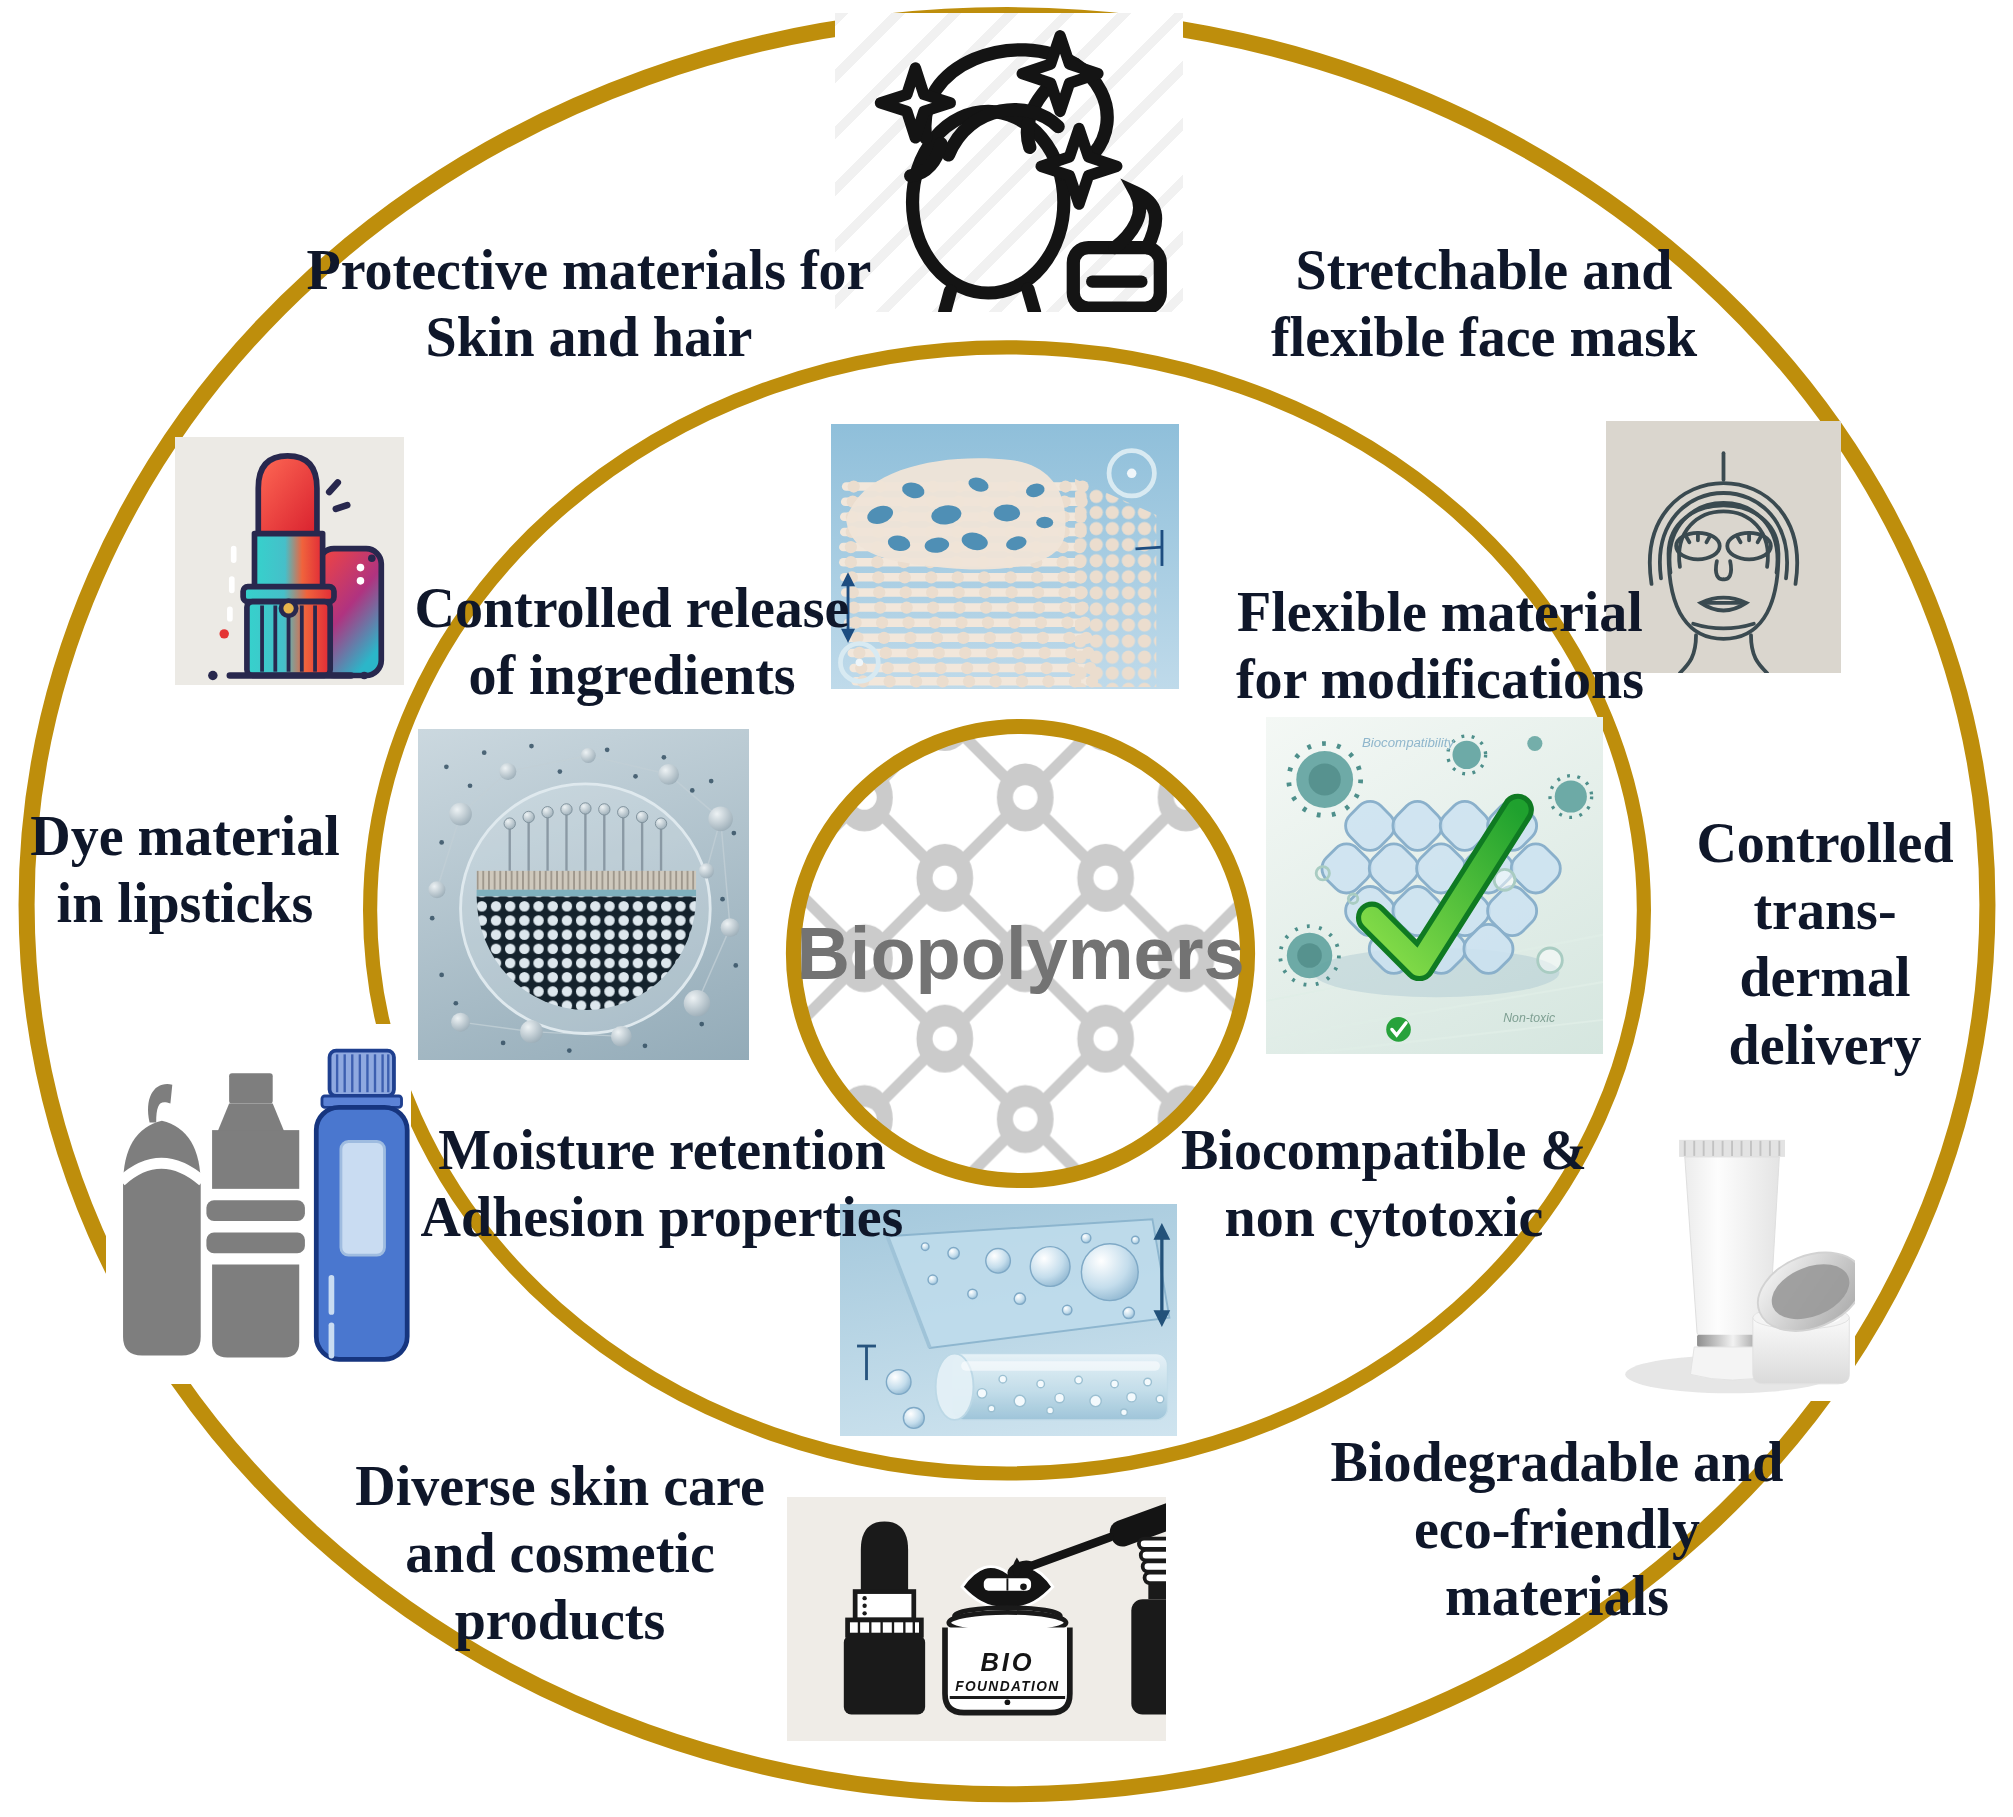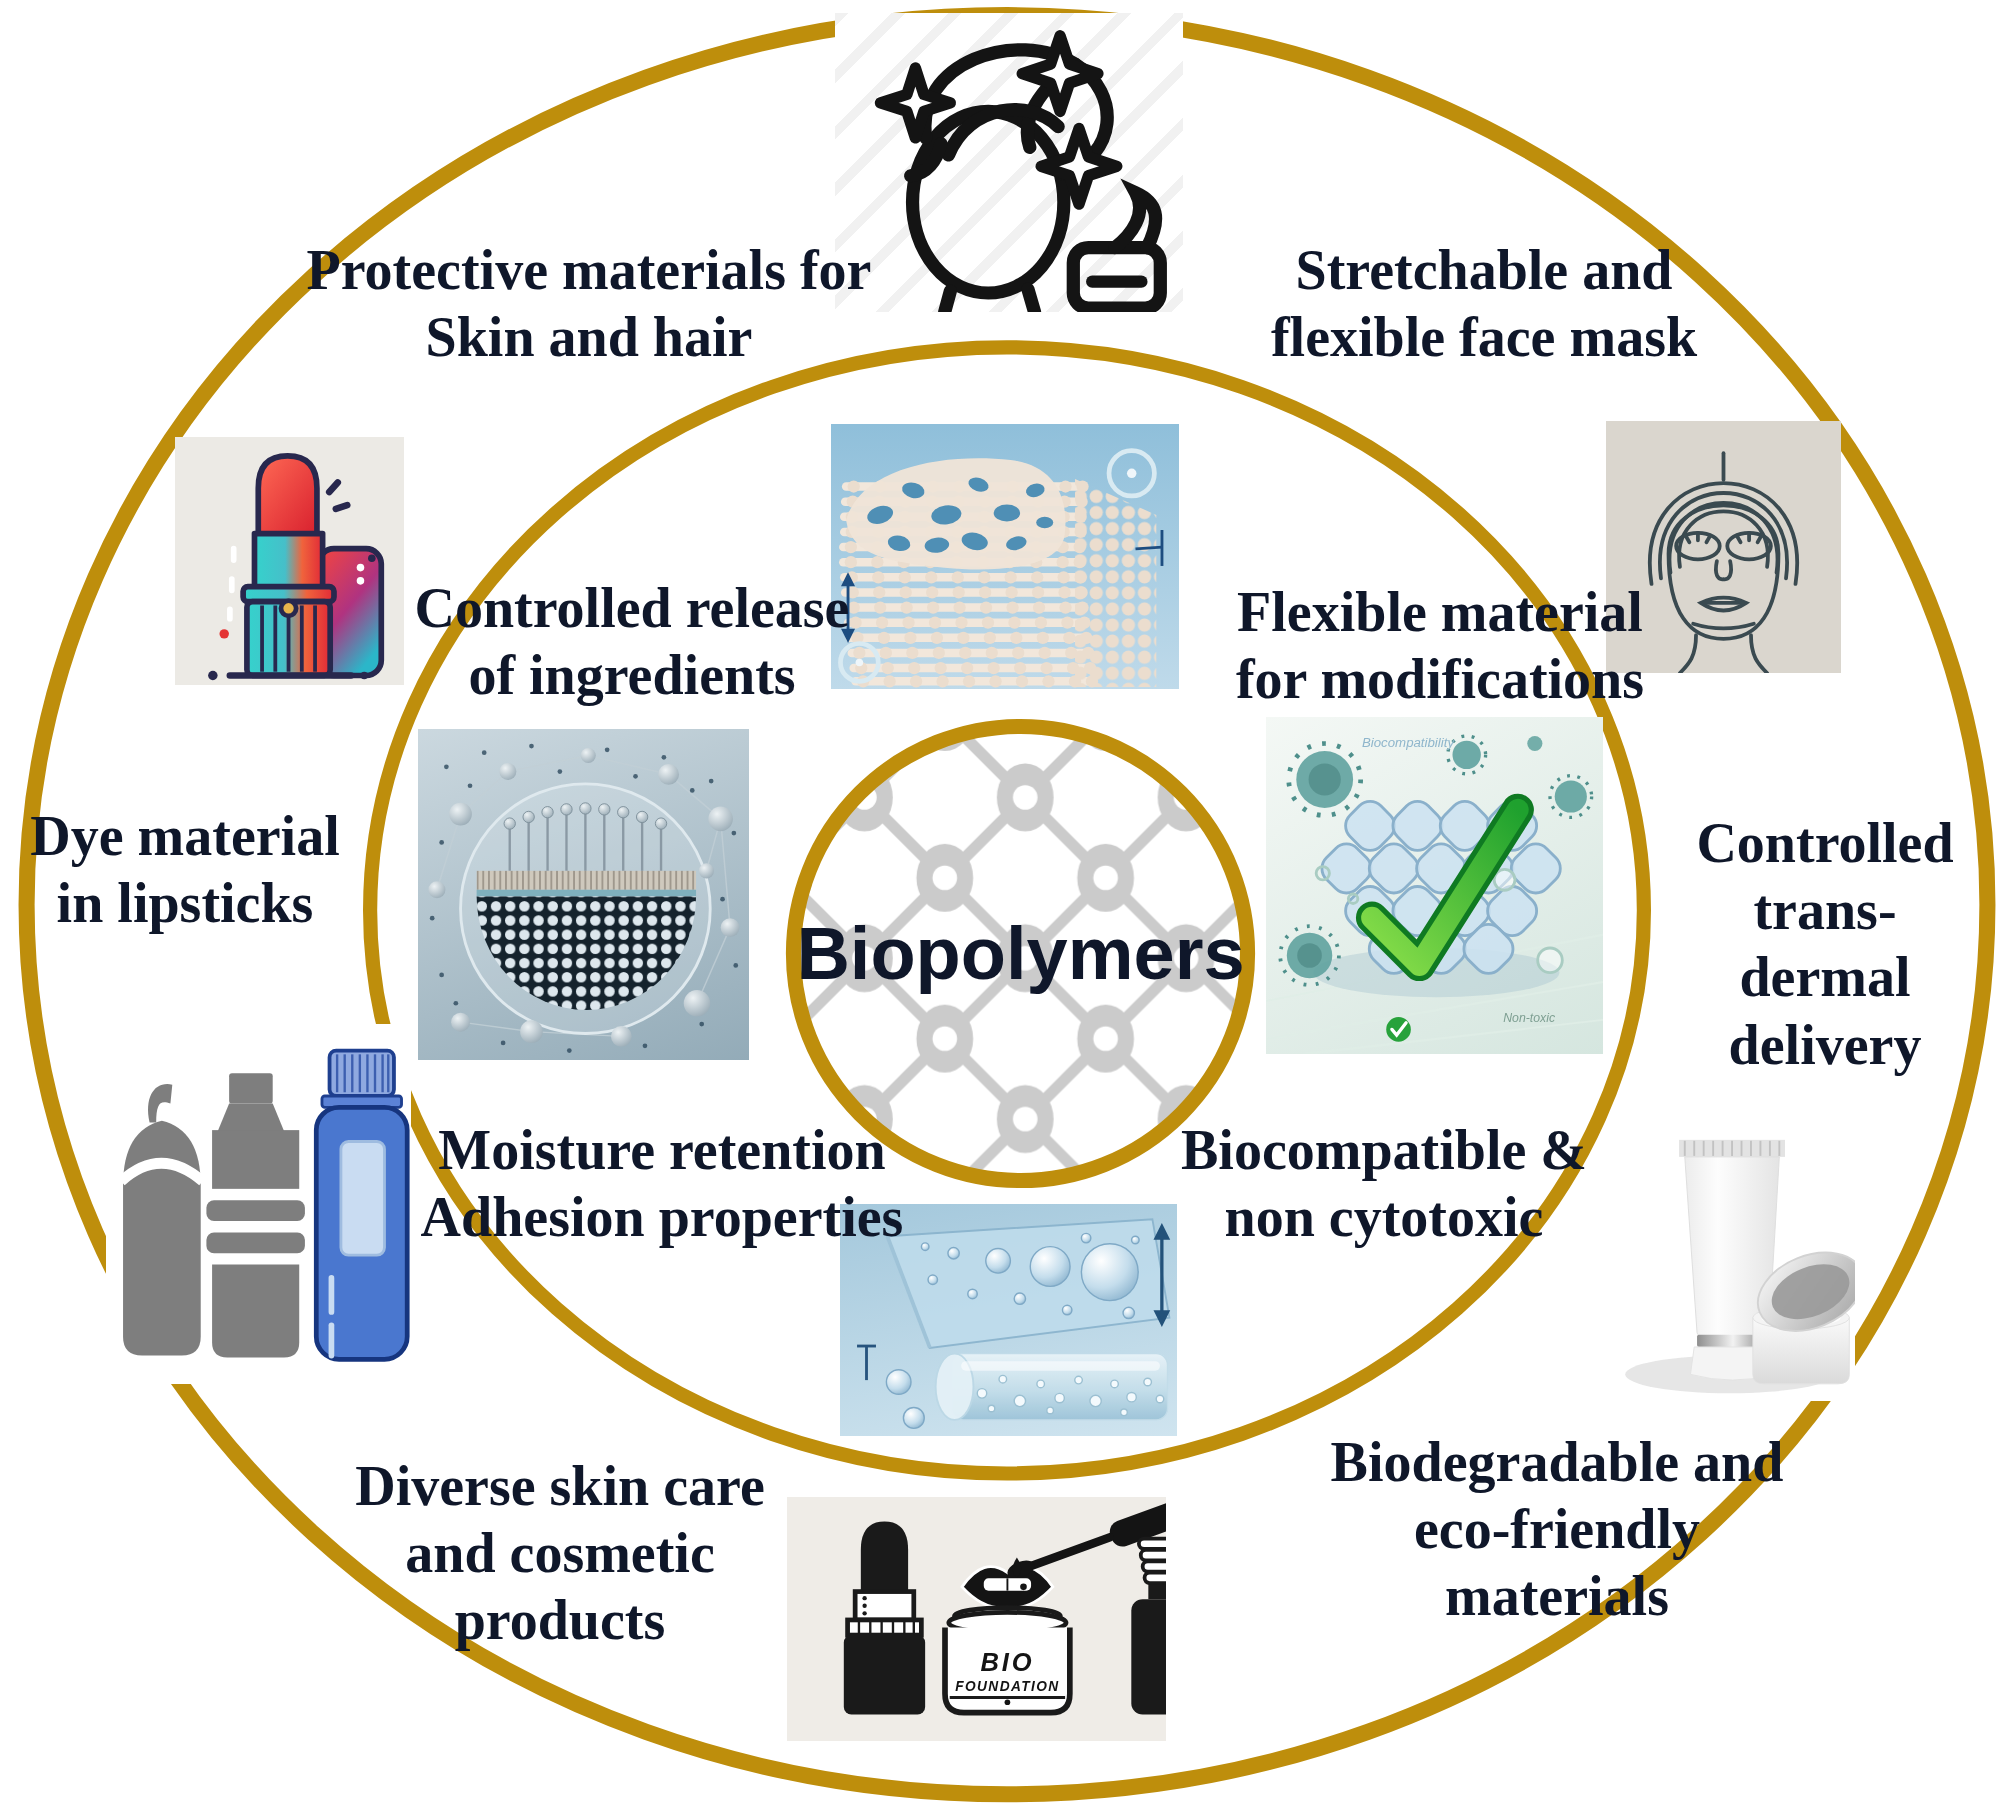--- a/index.html
+++ b/index.html
@@ -4,21 +4,21 @@
 <style>
   html,body{margin:0;padding:0;background:#fff;}
   .canvas{position:relative;width:2014px;height:1817px;background:#fff;overflow:hidden;
           font-family:"Liberation Serif",serif;}
   .rings{position:absolute;left:0;top:0;z-index:0;}
   .img-box{position:absolute;z-index:2;overflow:hidden;font-style:italic;}
   .label{position:absolute;z-index:3;transform:translateX(-50%);text-align:center;
          font-weight:700;font-size:56px;line-height:1.2;color:#0f172a;white-space:pre-line;}
   .center-wrap{position:absolute;left:784px;top:717px;width:473px;height:473px;z-index:2;}
   .center-label{position:absolute;inset:0;display:flex;align-items:center;justify-content:center;
-        font-family:"Liberation Sans",sans-serif;font-weight:700;font-size:74px;color:#0f172a;z-index:4;}
+        font-family:"Liberation Sans",sans-serif;font-weight:700;font-size:74px;color:#737373;z-index:4;}
   .head-icon-box{position:absolute;left:835px;top:13.2px;width:348px;height:299px;z-index:2;
         background:repeating-linear-gradient(135deg,#f1f1f1 0 9.5px,#ffffff 9.5px 40px);}
   .bg-lgray{background:#ECEAE5;}
   .bg-white{background:#ffffff;}
   .bg-beige{background:#DAD6CE;}
   svg{display:block;}
 </style>
 </head>
 <body>
 

